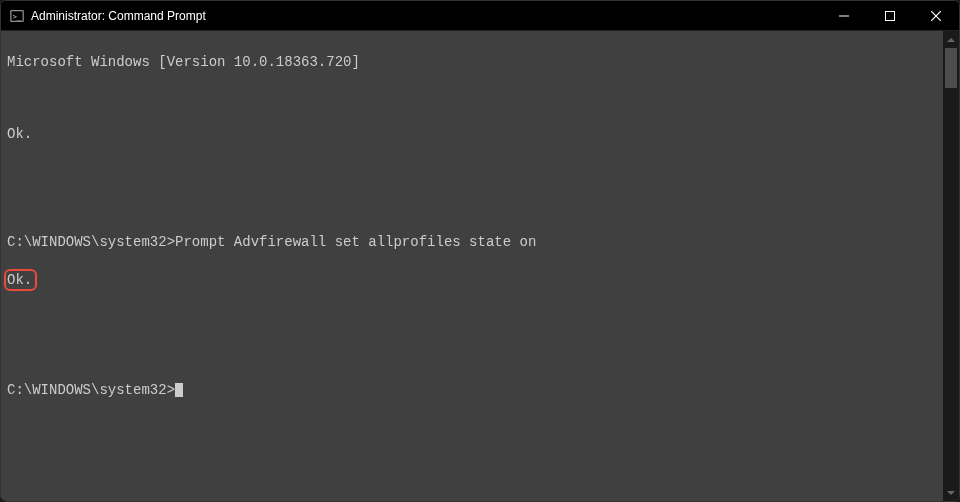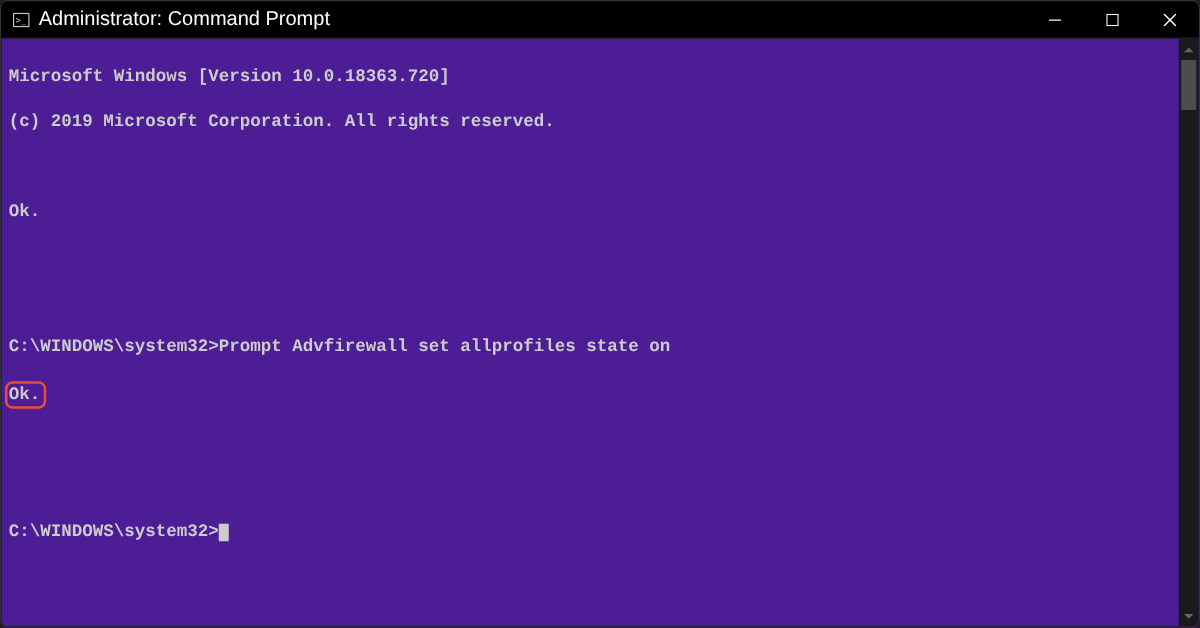--- a/index.html
+++ b/index.html
@@ -39,21 +39,21 @@
       display: flex;
       align-items: center;
       justify-content: center;
     }
     .titlebar-icon svg {
       width: 14px;
       height: 14px;
     }
     .titlebar-text {
       color: #fff;
-      font-size: 16px;
+      font-size: 12px;
       font-family: "Segoe UI", sans-serif;
       flex: 1;
     }
     .window-controls {
       display: flex;
       height: 100%;
     }
     .win-btn {
       width: 46px;
       height: 100%;
@@ -62,25 +62,24 @@
       justify-content: center;
       color: #fff;
       cursor: pointer;
     }
     .win-btn svg {
       width: 10px;
       height: 10px;
     }
     .terminal-body {
       flex: 1;
-      background: #4c1d95;
+      background: #404040;
       padding: 4px 0 0 6px;
       position: relative;
       overflow: hidden;
-      font-weight: bold;
     }
     .terminal-content {
       color: #cccccc;
       font-family: Consolas, "Courier New", monospace;
       font-size: 14px;
       line-height: 18px;
       white-space: pre;
     }
     .line {
       display: block;
@@ -164,21 +163,20 @@
             <line x1="0" y1="0" x2="10" y2="10" stroke="#fff" stroke-width="1.2"></line>
             <line x1="10" y1="0" x2="0" y2="10" stroke="#fff" stroke-width="1.2"></line>
           </svg>
       </div>
     </div>
   </div>
 
   <div class="terminal-body">
     <div class="terminal-content">
 <span class="line">Microsoft Windows [Version 10.0.18363.720]</span>
-<span class="line">(c) 2019 Microsoft Corporation. All rights reserved.</span>
 <span class="line"> </span>
 <span class="line">Ok.</span>
 <span class="line"> </span>
 <span class="line"> </span>
 <span class="line"><span>C:\WINDOWS\system32&gt;</span><span>Prompt Advfirewall set allprofiles state on</span></span>
 <span class="line"><span class="highlight-box">Ok.</span></span>
 <span class="line"> </span>
 <span class="line"> </span>
 <span class="line"><span>C:\WINDOWS\system32&gt;</span><span class="cursor"></span></span>
     </div>

